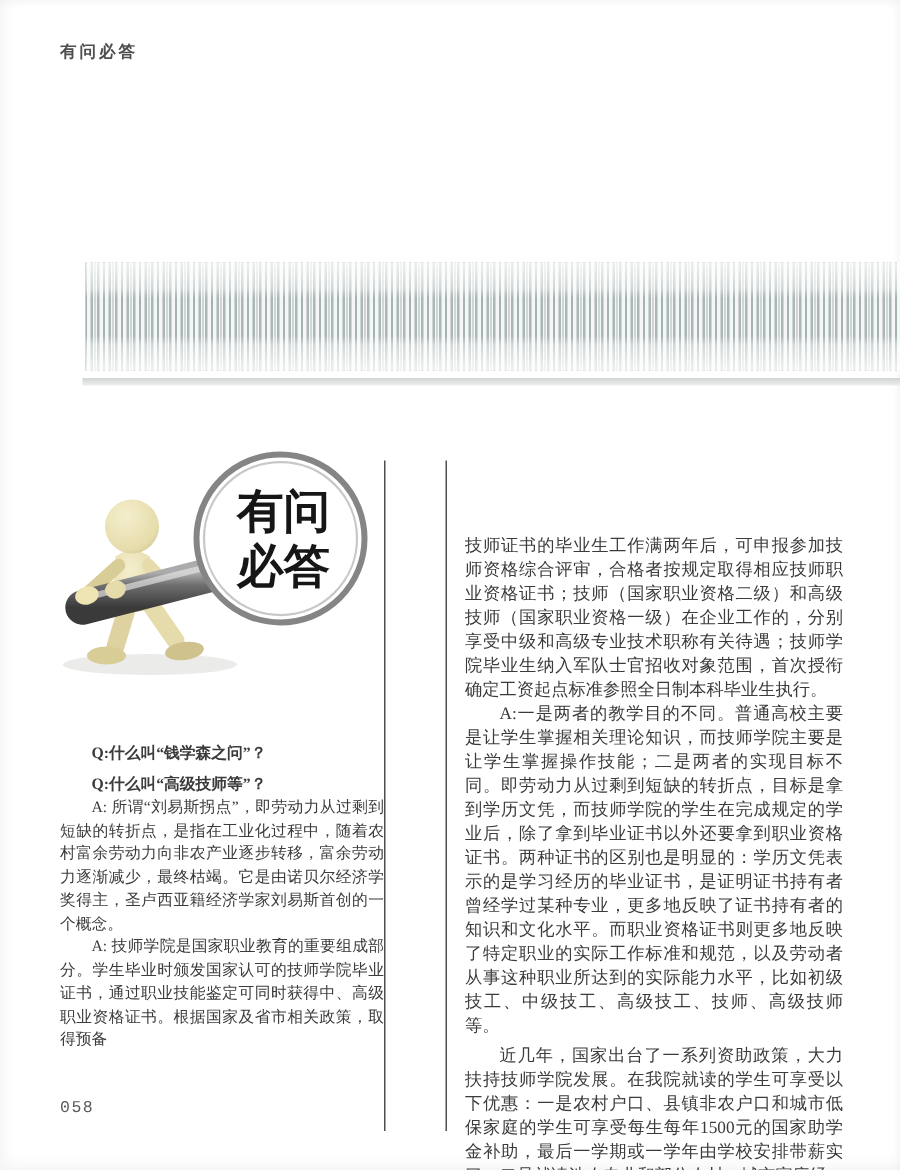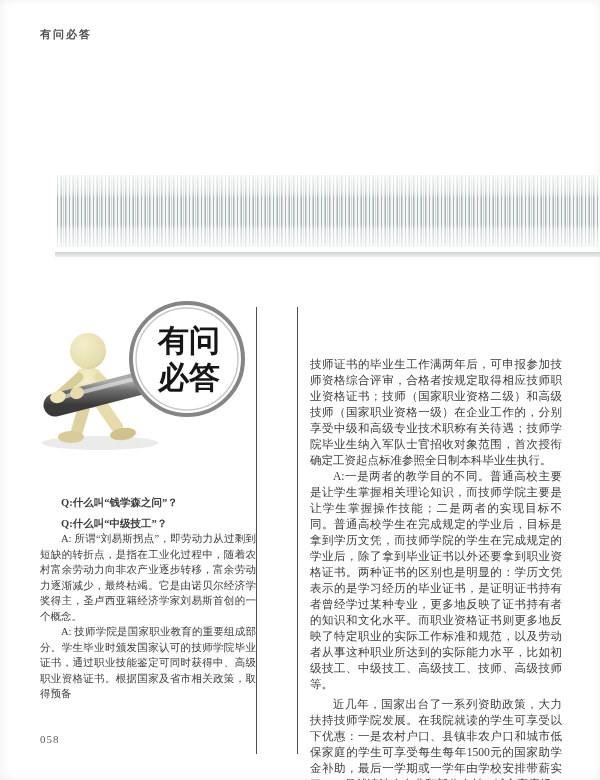--- a/index.html
+++ b/index.html
@@ -40,21 +40,21 @@
   .col{position:absolute;color:#3b3b3b;text-align:justify;margin-top:44px;}
   .col-left{left:40px;top:446px;width:216px;font-size:10.5px;line-height:15.5px;font-family:Liberation Serif, serif;}
   .col-right{left:310px;top:312px;width:252px;font-size:11.5px;line-height:16px;}
   .para{margin:0;text-indent:2em;}
   .para.q{font-weight:bold;margin-top:5px;}
   .para.cont{text-indent:0;}
   .para.a-gap{margin-top:4px;}
   
   .page-number{
     position:absolute;left:40px;top:733px;
-    font-family:Liberation Serif, serif;
+    font-family:Liberation Mono, monospace;
     font-size:11px;color:#5a5a5a;letter-spacing:1px;
   }
   .bubble-text{
     font-family:"Liberation Sans", sans-serif;
     font-weight:bold;
   }
 </style>
 </head>
 <body>
 
@@ -110,26 +110,26 @@
       <text class="bubble-text" x="189" y="56" text-anchor="middle" font-size="31" fill="#161616">有问</text>
       <text class="bubble-text" x="189" y="93" text-anchor="middle" font-size="31" fill="#161616">必答</text>
     </g>
   </svg>
 
   <div class="rule rule-left"></div>
   <div class="rule rule-right"></div>
 
   <div class="col col-left">
       <p class="para q">Q:什么叫“钱学森之问”？</p>
-      <p class="para q">Q:什么叫“中级技工”？</p>
+      <p class="para q">Q:什么叫“高级技师等”？</p>
       <p class="para a">A: 所谓“刘易斯拐点”，即劳动力从过剩到短缺的转折点，是指在工业化过程中，随着农村富余劳动力向非农产业逐步转移，富余劳动力逐渐减少，最终枯竭。它是由诺贝尔经济学奖得主，圣卢西亚籍经济学家刘易斯首创的一个概念。</p>
       <p class="para a">A: 技师学院是国家职业教育的重要组成部分。学生毕业时颁发国家认可的技师学院毕业证书，通过职业技能鉴定可同时获得中、高级职业资格证书。根据国家及省市相关政策，取得预备</p>
     </div>
 
   <div class="col col-right">
       <p class="para cont">技师证书的毕业生工作满两年后，可申报参加技师资格综合评审，合格者按规定取得相应技师职业资格证书；技师（国家职业资格二级）和高级技师（国家职业资格一级）在企业工作的，分别享受中级和高级专业技术职称有关待遇；技师学院毕业生纳入军队士官招收对象范围，首次授衔确定工资起点标准参照全日制本科毕业生执行。</p>
-      <p class="para a">A:一是两者的教学目的不同。普通高校主要是让学生掌握相关理论知识，而技师学院主要是让学生掌握操作技能；二是两者的实现目标不同。普通高校学生在完成规定的学业后，目标是拿到学历文凭，而技师学院的学生在完成规定的学业后，除了拿到毕业证书以外还要拿到职业资格证书。两种证书的区别也是明显的：学历文凭表示的是学习经历的毕业证书，是证明证书持有者曾经学过某种专业，更多地反映了证书持有者的知识和文化水平。而职业资格证书则更多地反映了特定职业的实际工作标准和规范，以及劳动者从事这种职业所达到的实际能力水平，比如初级技工、中级技工、高级技工、技师、高级技师等。</p>
+      <p class="para a">A:一是两者的教学目的不同。普通高校主要是让学生掌握相关理论知识，而技师学院主要是让学生掌握操作技能；二是两者的实现目标不同。即劳动力从过剩到短缺的转折点，目标是拿到学历文凭，而技师学院的学生在完成规定的学业后，除了拿到毕业证书以外还要拿到职业资格证书。两种证书的区别也是明显的：学历文凭表示的是学习经历的毕业证书，是证明证书持有者曾经学过某种专业，更多地反映了证书持有者的知识和文化水平。而职业资格证书则更多地反映了特定职业的实际工作标准和规范，以及劳动者从事这种职业所达到的实际能力水平，比如初级技工、中级技工、高级技工、技师、高级技师等。</p>
       <p class="para a a-gap">近几年，国家出台了一系列资助政策，大力扶持技师学院发展。在我院就读的学生可享受以下优惠：一是农村户口、县镇非农户口和城市低保家庭的学生可享受每生每年1500元的国家助学金补助，最后一学期或一学年由学校安排带薪实习；二是就读涉农专业和部分农村、城市家庭经</p>
     </div>
 
   <div class="page-number">058</div>
 
 </div>
 
 </body></html>

